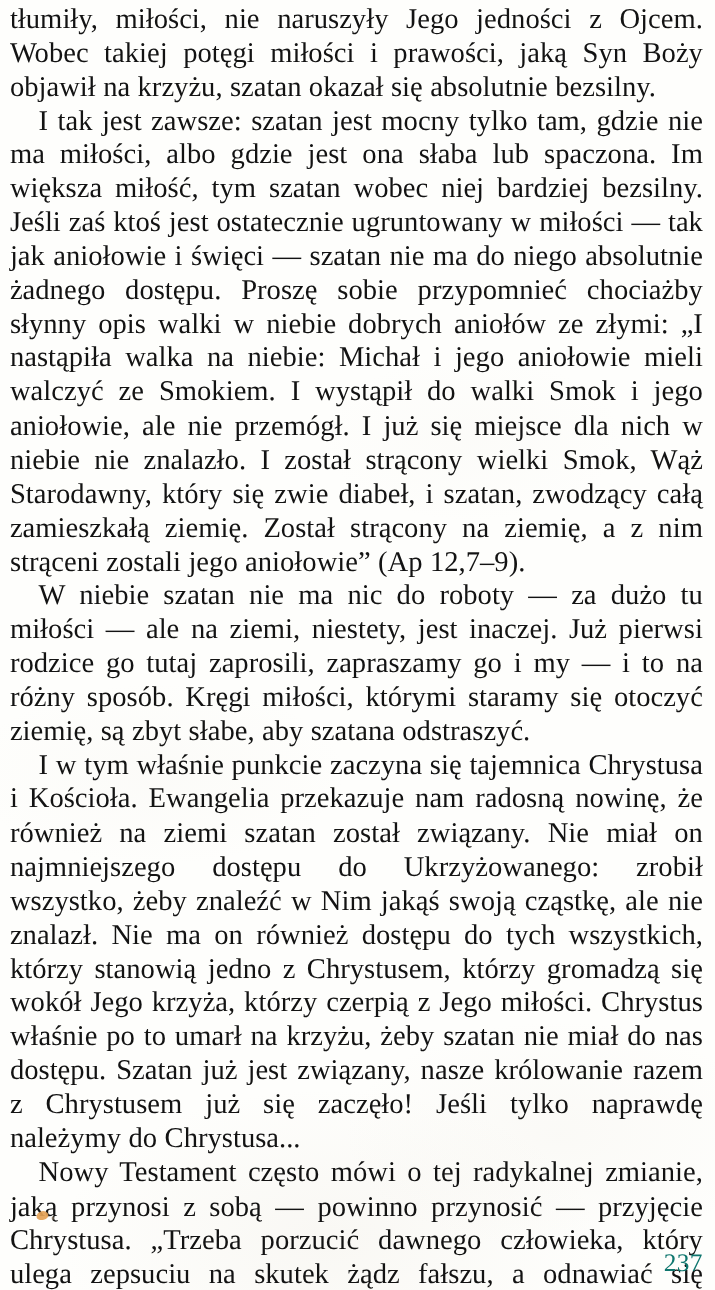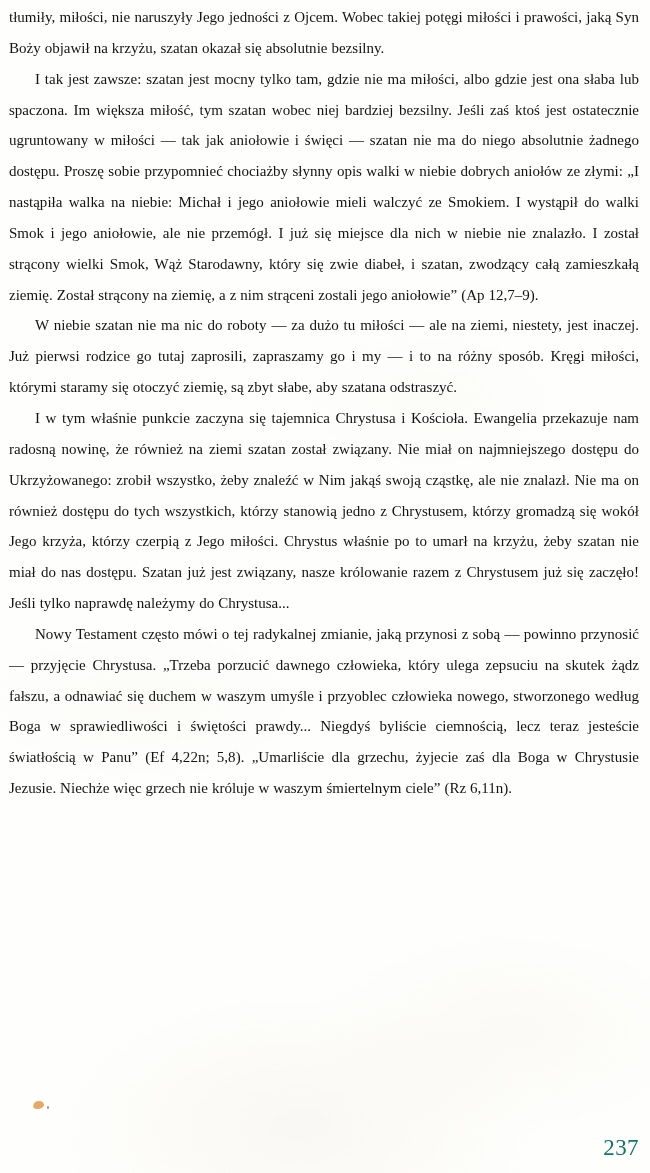--- a/index.html
+++ b/index.html
@@ -32,21 +32,21 @@
   .textblock {
     position: absolute;
     left: 9px;
     top: 2px;
     width: 630px;
   }
 
   p.para {
     margin: 0;
     text-indent: 26px;
-    font-size: 15px;
+    font-size: 26px;
     line-height: 30.85px;
     text-align: justify;
     text-align-last: left;
     letter-spacing: 0.01px;
     word-spacing: 0.2px;
     -webkit-font-smoothing: antialiased;
   }
   p.para.first {
     text-indent: 0;
   }

